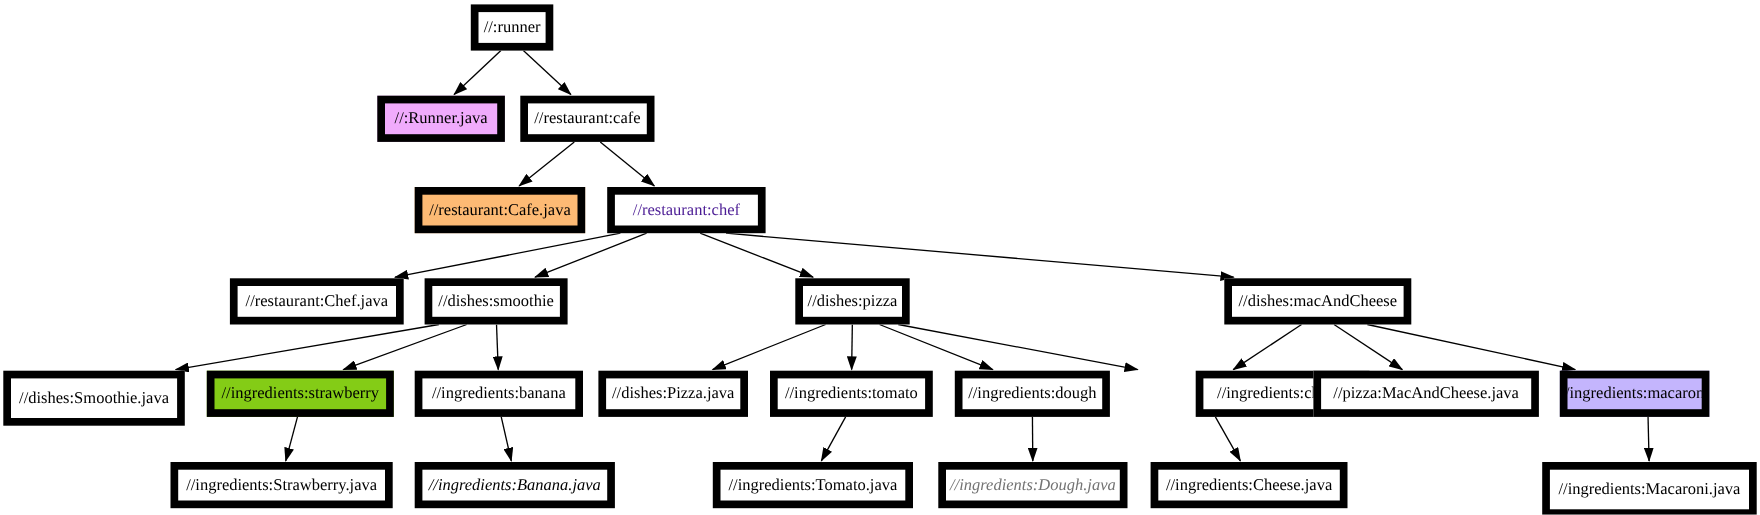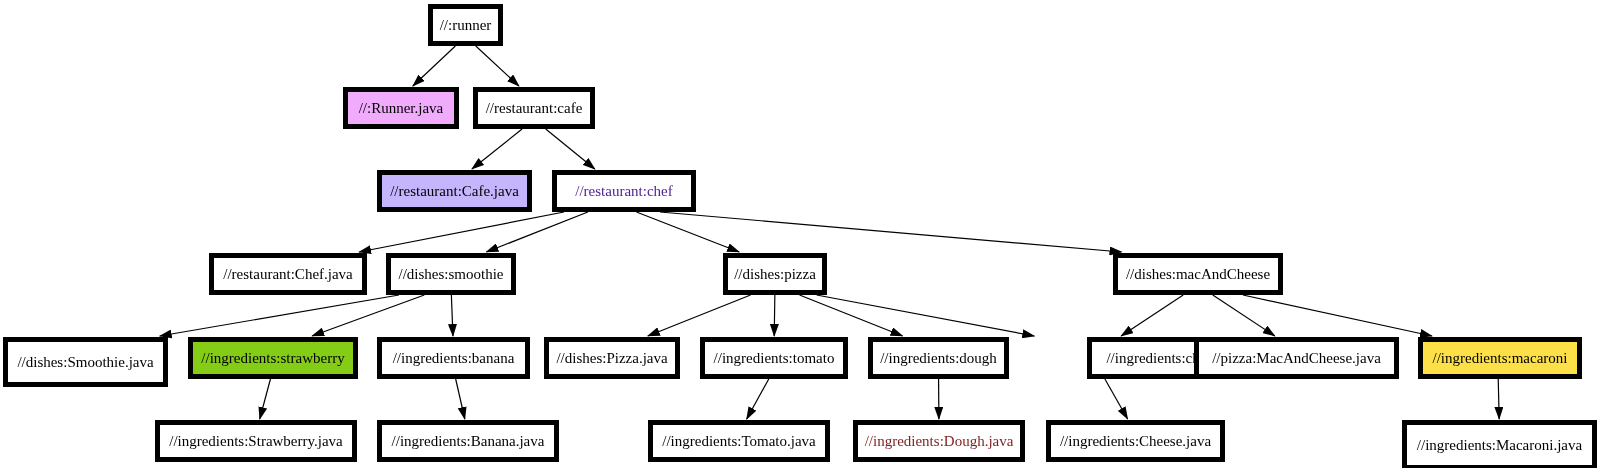--- a/index.html
+++ b/index.html
@@ -18,21 +18,21 @@
   .edges {
     position: absolute;
     left: 0;
     top: 0;
     width: 1600px;
     height: 468px;
   }
   .node {
     position: absolute;
     box-sizing: border-box;
-    border: 5px solid #0c4a6e;
+    border: 7px solid #0c4a6e;
     background: #ffffff;
     display: flex;
     align-items: center;
     justify-content: center;
     font-size: 15px;
     line-height: 1;
     color: #000000;
     white-space: nowrap;
     overflow: hidden;
   }
@@ -71,35 +71,35 @@
         <line x1="1183.225" y1="295" x2="1121.17" y2="336" stroke="#000000" stroke-width="1.2" marker-end="url(#arrowhead)"></line>
         <line x1="1212.775" y1="295" x2="1274.83" y2="336" stroke="#000000" stroke-width="1.2" marker-end="url(#arrowhead)"></line>
         <line x1="1243" y1="295" x2="1432" y2="336" stroke="#000000" stroke-width="1.2" marker-end="url(#arrowhead)"></line>
         <line x1="1498.225" y1="379" x2="1499.17" y2="419" stroke="#000000" stroke-width="1.2" marker-end="url(#arrowhead)"></line>
       </g>
   </svg>
   <div id="node-layer">
       <div class="node" style="left: 428px; top: 4px; width: 75px; height: 42px; background: rgb(255, 255, 255); border-color: rgb(0, 0, 0); color: rgb(0, 0, 0);">//:runner</div>
       <div class="node" style="left: 343px; top: 87px; width: 116px; height: 42px; background: #f0abfc; border-color: rgb(0, 0, 0); color: rgb(0, 0, 0);">//:Runner.java</div>
       <div class="node" style="left: 473px; top: 87px; width: 122px; height: 42px; background: rgb(255, 255, 255); border-color: rgb(0, 0, 0); color: rgb(0, 0, 0);">//restaurant:cafe</div>
-      <div class="node" style="left: 377px; top: 170px; width: 155px; height: 42px; background: #c4b5fd; border-color: rgb(0, 0, 0); color: rgb(0, 0, 0);">//restaurant:Cafe.java</div>
+      <div class="node" style="left: 377px; top: 170px; width: 155px; height: 42px; background: #fdba74; border-color: rgb(0, 0, 0); color: rgb(0, 0, 0);">//restaurant:Cafe.java</div>
       <div class="node" style="left: 552px; top: 170px; width: 144px; height: 42px; background: rgb(255, 255, 255); border-color: rgb(0, 0, 0); color: #4c1d95;">//restaurant:chef</div>
       <div class="node" style="left: 209px; top: 253px; width: 158px; height: 42px; background: rgb(255, 255, 255); border-color: rgb(0, 0, 0); color: rgb(0, 0, 0);">//restaurant:Chef.java</div>
       <div class="node" style="left: 386px; top: 253px; width: 130px; height: 42px; background: rgb(255, 255, 255); border-color: rgb(0, 0, 0); color: rgb(0, 0, 0);">//dishes:smoothie</div>
       <div class="node" style="left: 723px; top: 253px; width: 104px; height: 42px; background: rgb(255, 255, 255); border-color: rgb(0, 0, 0); color: rgb(0, 0, 0);">//dishes:pizza</div>
       <div class="node" style="left: 1113px; top: 253px; width: 170px; height: 42px; background: rgb(255, 255, 255); border-color: rgb(0, 0, 0); color: rgb(0, 0, 0);">//dishes:macAndCheese</div>
       <div class="node" style="left: 3px; top: 337px; width: 165px; height: 50px; background: rgb(255, 255, 255); border-color: rgb(0, 0, 0); color: rgb(0, 0, 0);">//dishes:Smoothie.java</div>
       <div class="node" style="left: 188px; top: 337px; width: 170px; height: 42px; background: #84cc16; border-color: rgb(0, 0, 0); color: rgb(0, 0, 0);">//ingredients:strawberry</div>
       <div class="node" style="left: 377px; top: 337px; width: 153px; height: 42px; background: rgb(255, 255, 255); border-color: rgb(0, 0, 0); color: rgb(0, 0, 0);">//ingredients:banana</div>
       <div class="node" style="left: 544px; top: 337px; width: 136px; height: 42px; background: rgb(255, 255, 255); border-color: rgb(0, 0, 0); color: rgb(0, 0, 0);">//dishes:Pizza.java</div>
       <div class="node" style="left: 700px; top: 337px; width: 148px; height: 42px; background: rgb(255, 255, 255); border-color: rgb(0, 0, 0); color: rgb(0, 0, 0);">//ingredients:tomato</div>
       <div class="node" style="left: 868px; top: 337px; width: 141px; height: 42px; background: rgb(255, 255, 255); border-color: rgb(0, 0, 0); color: rgb(0, 0, 0); text-align: center;">//ingredients:dough</div>
       <div class="node" style="left: 1087px; top: 337px; width: 158px; height: 42px; background: rgb(255, 255, 255); border-color: rgb(0, 0, 0); color: rgb(0, 0, 0);">//ingredients:cheese</div>
       <div class="node" style="left: 1194px; top: 337px; width: 205px; height: 42px; background: rgb(255, 255, 255); border-color: rgb(0, 0, 0); color: rgb(0, 0, 0);">//pizza:MacAndCheese.java</div>
-      <div class="node" style="left: 1418px; top: 337px; width: 164px; height: 42px; background: #fde047; border-color: rgb(0, 0, 0); color: rgb(0, 0, 0);">//ingredients:macaroni</div>
+      <div class="node" style="left: 1418px; top: 337px; width: 136px; height: 42px; background: #c4b5fd; border-color: rgb(0, 0, 0); color: rgb(0, 0, 0);">//ingredients:macaroni</div>
       <div class="node" style="left: 155px; top: 420px; width: 202px; height: 42px; background: rgb(255, 255, 255); border-color: rgb(0, 0, 0); color: rgb(0, 0, 0);">//ingredients:Strawberry.java</div>
-      <div class="node" style="left: 377px; top: 420px; width: 182px; height: 42px; background: rgb(255, 255, 255); border-color: rgb(0, 0, 0); color: rgb(0, 0, 0);">//ingredients:Banana.java</div>
+      <div class="node" style="left: 377px; top: 420px; width: 182px; height: 42px; background: rgb(255, 255, 255); border-color: rgb(0, 0, 0); color: rgb(0, 0, 0); font-style: italic;">//ingredients:Banana.java</div>
       <div class="node" style="left: 648px; top: 420px; width: 182px; height: 42px; background: rgb(255, 255, 255); border-color: rgb(0, 0, 0); color: rgb(0, 0, 0);">//ingredients:Tomato.java</div>
-      <div class="node" style="left: 853px; top: 420px; width: 172px; height: 42px; background: rgb(255, 255, 255); border-color: rgb(0, 0, 0); color: #7f1d1d;">//ingredients:Dough.java</div>
+      <div class="node" style="left: 853px; top: 420px; width: 172px; height: 42px; background: rgb(255, 255, 255); border-color: rgb(0, 0, 0); color: #737373; font-style: italic;">//ingredients:Dough.java</div>
       <div class="node" style="left: 1046px; top: 420px; width: 179px; height: 42px; background: rgb(255, 255, 255); border-color: rgb(0, 0, 0); color: rgb(0, 0, 0);">//ingredients:Cheese.java</div>
       <div class="node" style="left: 1402px; top: 420px; width: 195px; height: 50px; background: rgb(255, 255, 255); border-color: rgb(0, 0, 0); color: rgb(0, 0, 0);">//ingredients:Macaroni.java</div>
     </div>
 </div>
 
 </body></html>

